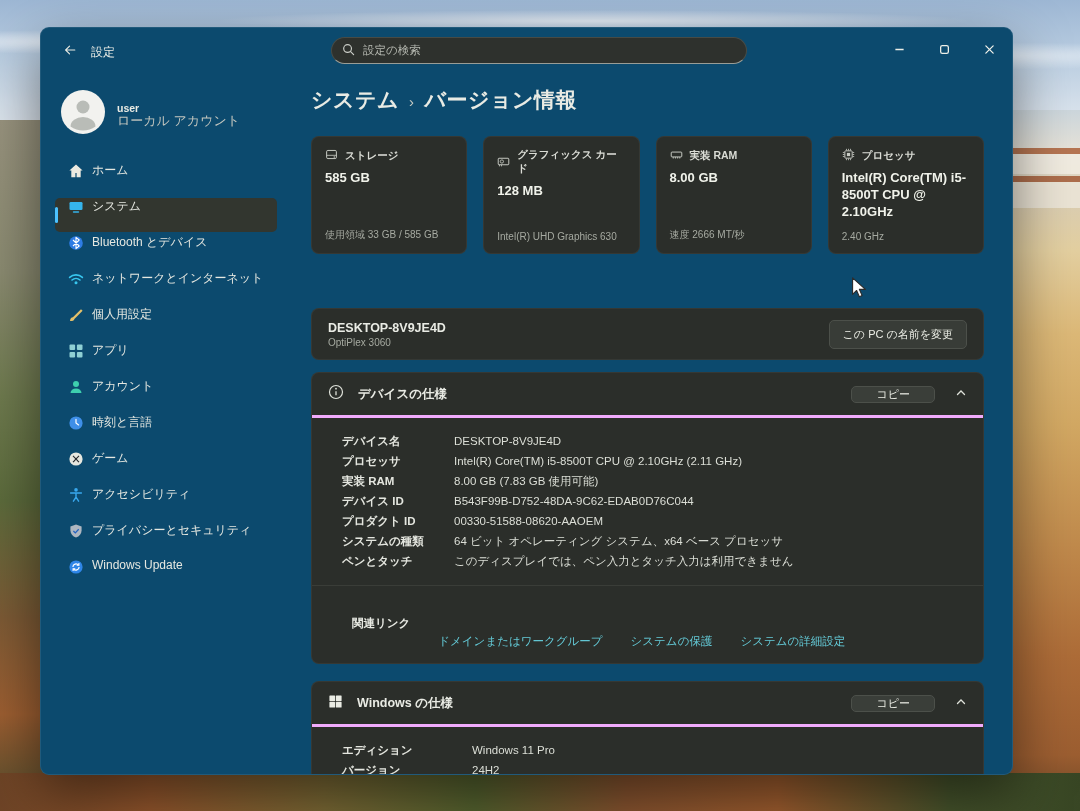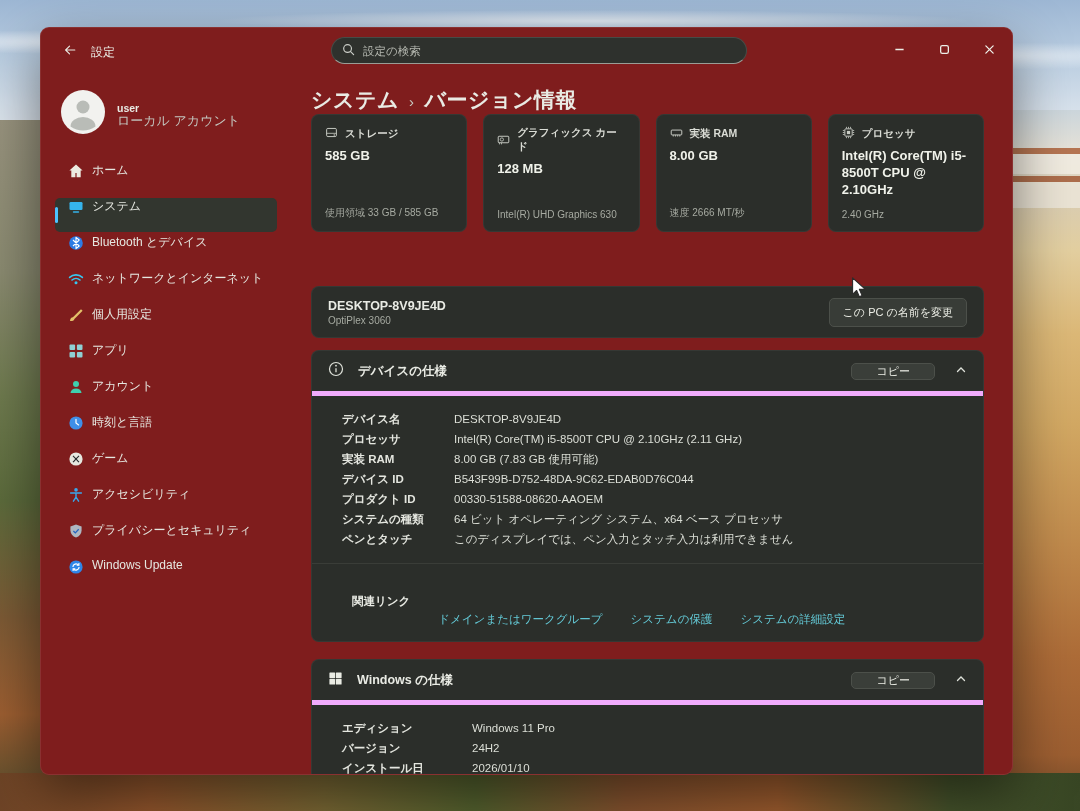--- a/index.html
+++ b/index.html
@@ -22,32 +22,32 @@
   .wp-right:before { content:""; position:absolute; top:38px; left:6px; right:0; height:60px;
     background:
       linear-gradient(180deg,#b06a44 0 6px,#f2ede2 6px 26px,transparent 26px),
       linear-gradient(180deg,transparent 28px,#a86340 28px 34px,#ece6d8 34px 60px);
     opacity:.9; }
   .wp-bottom { left:0; right:0; bottom:0; height:38px;
     background:linear-gradient(90deg,#6e4426 0%,#95572d 14%,#7c6a35 30%,#55632f 44%,#8a5530 58%,#a05e2f 72%,#46542c 88%,#384624 100%); }
 
   
   .window { position:absolute; left:40px; top:27px; width:973px; height:748px;
-    background:#7f1d1d; border:1px solid rgba(255,255,255,.09); border-radius:9px;
+    background:#0c4a6e; border:1px solid rgba(255,255,255,.09); border-radius:9px;
     overflow:hidden; box-shadow:0 22px 55px rgba(0,0,0,.5); color:#e9ebe4; }
 
   
   .titlebar { position:absolute; top:0; left:0; right:0; height:48px; display:flex; align-items:center; }
   .back-btn { width:30px; height:30px; margin-left:14px; display:flex; align-items:center; justify-content:center; border-radius:5px; cursor:default; }
   .app-title { font-size:12px; margin-left:6px; color:#eceee7; }
   .search-box { position:absolute; left:290px; top:9px; width:416px; height:27px;
     background:#2e312d; border:1px solid #474b46; border-bottom:1px solid #9a9d96;
     border-radius:14px; display:flex; align-items:center; padding:0 10px; gap:8px; }
   .search-box input { flex:1; background:transparent; border:none; outline:none;
-    font-size:11.5px; color:#d7dad2; font-family:Liberation Sans, sans-serif; }
+    font-size:11.5px; color:#d7dad2; font-family:Liberation Mono, monospace; }
   .search-box input::placeholder { color:#b7bab2; }
   .win-controls { position:absolute; right:0; top:0; height:42px; display:flex; }
   .win-btn { width:45px; height:42px; display:flex; align-items:center; justify-content:center; color:#eceee7; }
 
   
   .sidebar { position:absolute; top:48px; left:0; width:250px; bottom:0; padding:8px 14px; }
   .user-block { display:flex; align-items:center; gap:12px; padding:6px 6px 4px 6px; }
   .user-name { font-size:10.5px; font-weight:bold; line-height:13px; }
   .user-type { font-size:13px; color:#c3c6bf; line-height:12px; }
   .nav { margin-top:20px; display:flex; flex-direction:column; gap:2px; }
@@ -57,38 +57,38 @@
   .nav-item.selected:before { content:""; position:absolute; left:0; top:9px; width:3px; height:16px;
     border-radius:2px; background:#4cc2ff; }
   .nav-icon { width:17px; height:17px; display:flex; align-items:center; justify-content:center; flex:none; }
   .nav-icon svg { width:16px; height:16px; }
 
   
   .content { position:absolute; top:48px; left:250px; right:0; bottom:0; padding:10px 28px 0 20px; overflow:hidden; }
   .breadcrumb { display:flex; align-items:center; gap:10px; font-size:21px; font-weight:bold; letter-spacing:.5px; }
   .crumb-sep { font-size:15px; font-weight:normal; color:#c9ccc4; padding-top:2px; }
 
-  .cards { display:flex; gap:16px; }
+  .cards { display:flex; gap:16px; margin-top:22px; }
   .card { flex:1; height:118px; background:#2b2e2a; border:1px solid rgba(255,255,255,.05);
     border-radius:8px; padding:11px 13px; display:flex; flex-direction:column; }
   .card-head { display:flex; align-items:center; gap:7px; font-size:10.5px; font-weight:bold; color:#dadcd5; }
   .card-head svg { width:13px; height:13px; }
   .card-value { margin-top:6px; font-size:13px; font-weight:bold; line-height:17px; color:#f0f2ea; }
   .card-foot { margin-top:auto; font-size:10px; color:#a6aaa1; }
 
   .devicebar { margin-top:54px; height:52px; background:#2b2e2a; border:1px solid rgba(255,255,255,.05);
     border-radius:8px; display:flex; align-items:center; padding:0 16px; }
   .device-name { font-size:12.5px; font-weight:bold; line-height:16px; }
   .device-model { font-size:10px; color:#a6aaa1; line-height:13px; }
   .rename-btn { margin-left:auto; background:#383c37; border:1px solid #4c504a; border-radius:5px;
     padding:6px 13px; font-size:11px; color:#eceee6; font-family:inherit; }
 
   .expander { margin-top:12px; background:#2b2e2a; border:1px solid rgba(255,255,255,.05); border-radius:8px; }
   .exp-head { height:45px; display:flex; align-items:center; gap:14px; padding:0 16px;
-    border-bottom:5px solid #f0abfc; }
+    border-bottom:3px solid #f0abfc; }
   .exp-title { font-size:12.5px; font-weight:bold; }
   .exp-actions { margin-left:auto; display:flex; align-items:center; gap:20px; }
   .copy-btn { background:#3a3e39; border:1px solid #4c504a; border-radius:5px; padding:0 24px;
     font-size:11px; color:#eceee6; font-family:inherit; }
   .exp-body { padding:13px 16px 14px 30px; }
   .spec-row { display:flex; font-size:11.5px; line-height:20px; }
   .spec-label { width:112px; flex:none; font-weight:bold; color:#e4e6df; }
   .spec-label.wide { width:130px; }
   .spec-value { color:#dcdfd7; }
   .links-row { border-top:1px solid #3a3d38; display:flex; align-items:center; gap:28px;

